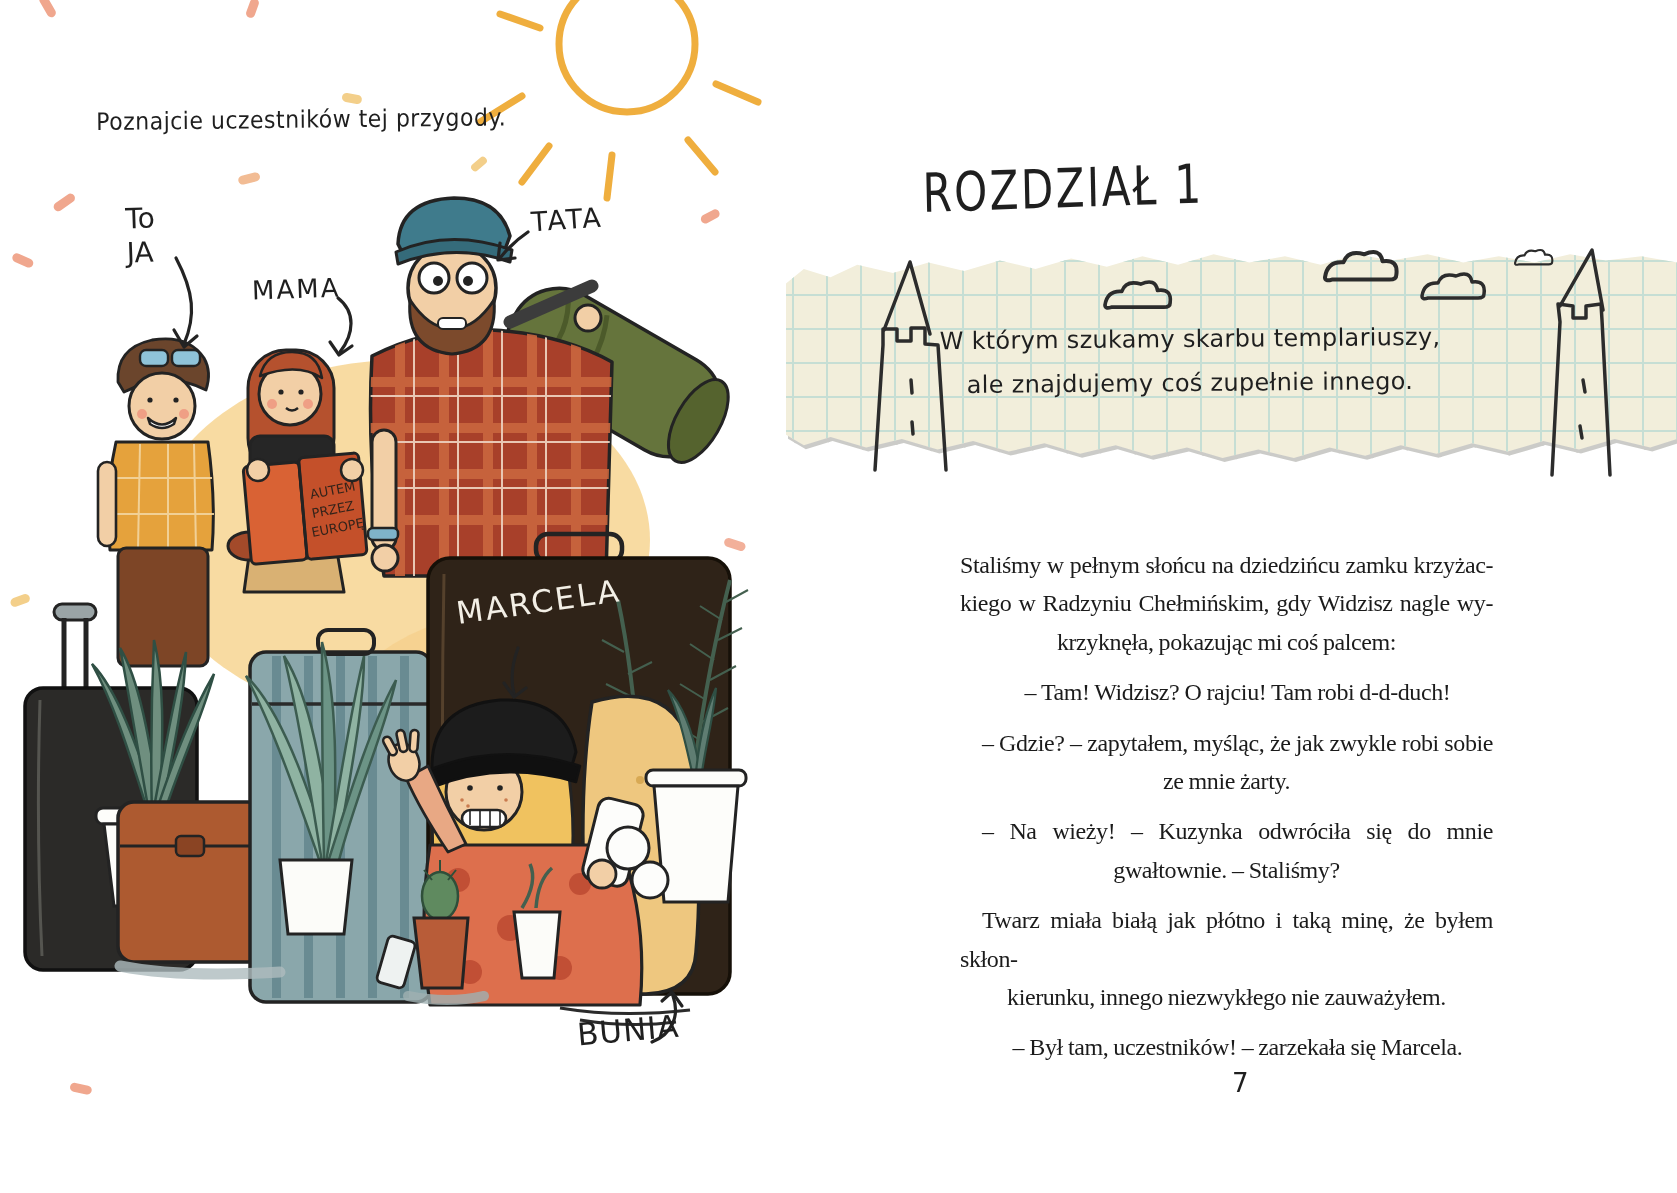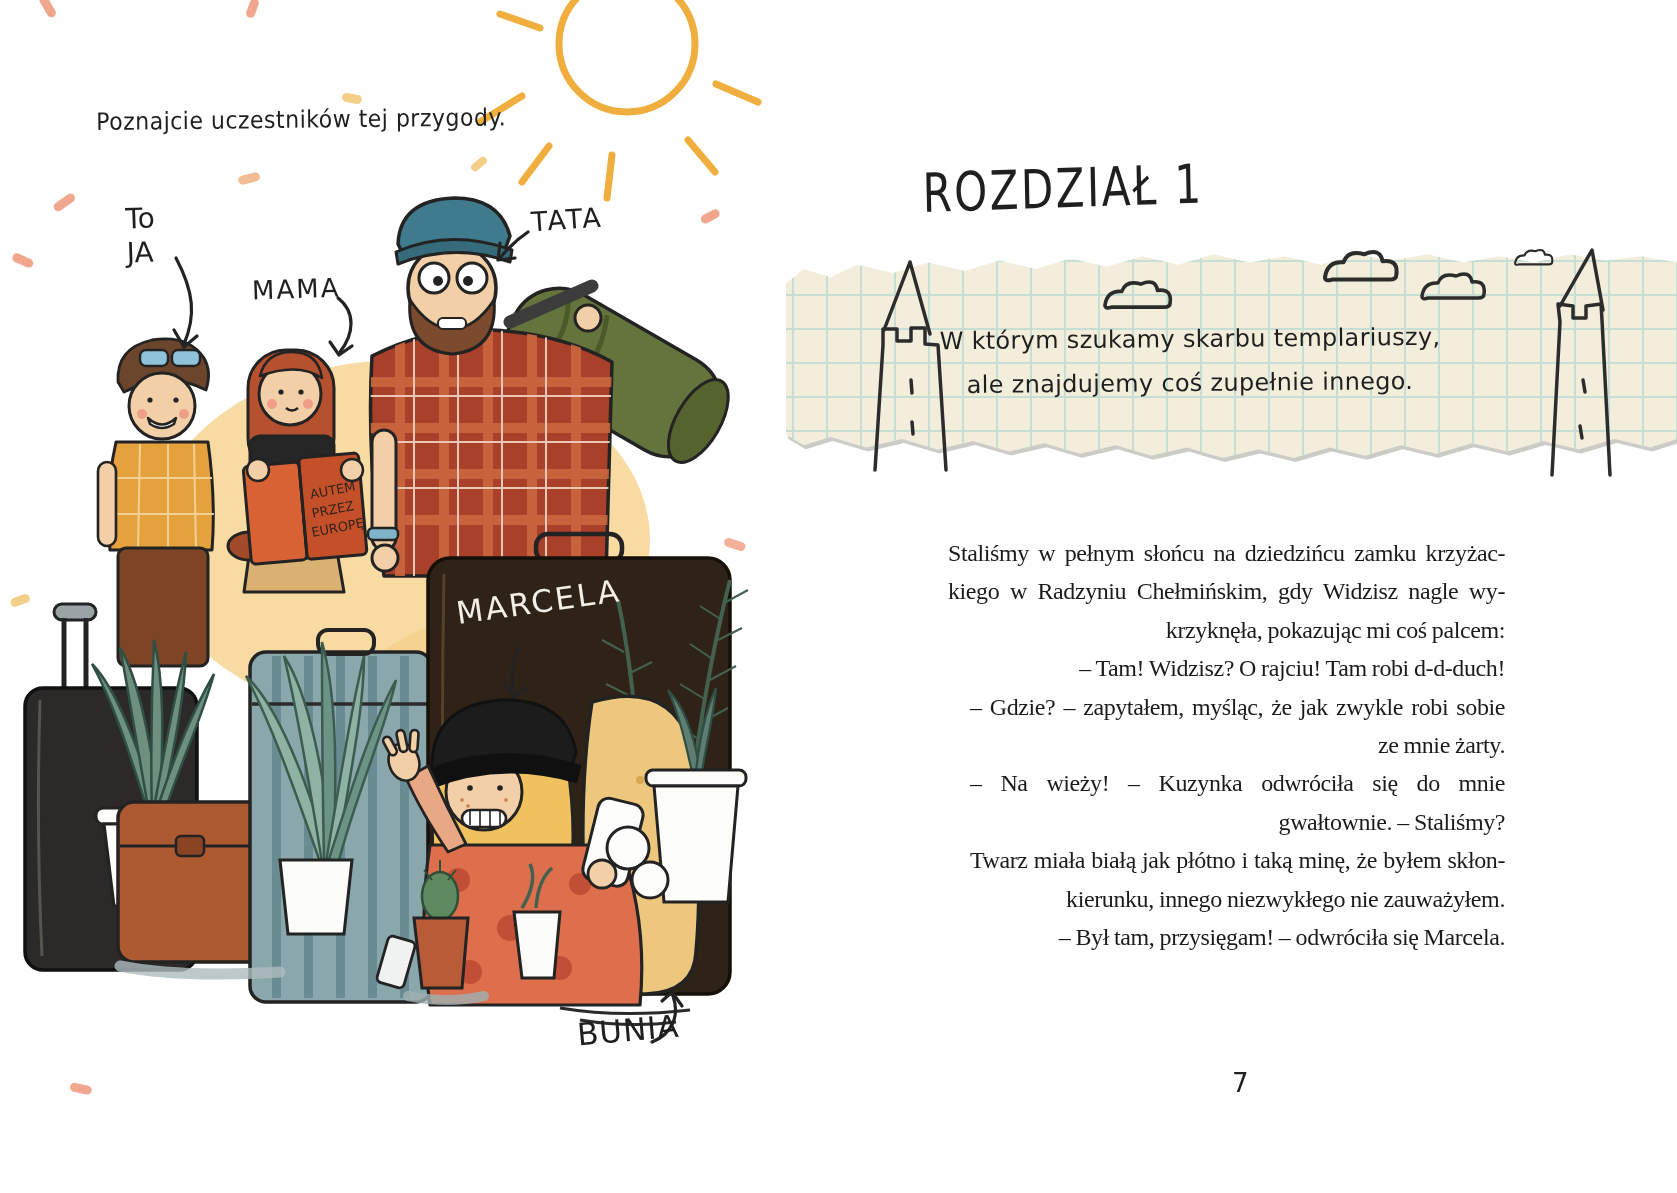--- a/index.html
+++ b/index.html
@@ -18,23 +18,23 @@
   .strip-wrap{left:786px;top:250px;width:891px;height:210px;filter:drop-shadow(2px 4px 0 rgba(140,140,132,.45));}
   .strip{position:absolute;inset:0;background-color:var(--note-paper,#f2eedb);
     background-image:linear-gradient(#c6ded4 2px,transparent 2px),linear-gradient(90deg,#c6ded4 2px,transparent 2px);
     background-size:34px 34px;background-position:6px 10px;
     clip-path:polygon(0% 16%,2% 9%,5% 13%,8% 7%,12% 11%,16% 6%,20% 10%,24% 5%,28% 9%,32% 4%,36% 8%,40% 3%,44% 7%,48% 2%,52% 6%,56% 3%,60% 7%,64% 2%,68% 5%,72% 2%,76% 6%,80% 3%,84% 6%,88% 2%,92% 5%,96% 3%,100% 6%,100% 90%,97% 94%,93% 90%,89% 95%,85% 91%,81% 96%,77% 92%,73% 97%,69% 93%,65% 98%,61% 94%,57% 99%,53% 95%,49% 99%,45% 94%,41% 98%,37% 93%,33% 97%,29% 92%,25% 96%,21% 91%,17% 95%,13% 90%,9% 94%,5% 89%,2% 93%,0% 88%);}
   .note-line{left:880px;width:620px;text-align:center;font-size:24px;letter-spacing:.3px;transform:rotate(-.5deg);}
   .note-l1{top:327px;}
   .note-l2{top:371px;}
   .bodytext{left:948px;top:534px;width:557px;font-family:"Liberation Serif",serif;
             font-size:24px;line-height:38.4px;letter-spacing:-0.4px;word-spacing:-0.5px;color:#1b1b1b;}
-  .para{margin:0;}
+  .para{margin:12px;}
   .para.ind .line:first-child{text-indent:22px;}
-  .line{text-align:right;}
+  .line{text-align:center;}
   .line.jl{text-align:justify;text-align-last:justify;}
   .page-num{left:1232px;top:1070px;font-size:26px;}
   svg{display:block;}
 </style>
 </head>
 <body>
 
 <div class="spread">
 
   <div class="abs" style="left:0;top:0;width:838px;height:1193px;">
@@ -386,19 +386,19 @@
     </p>
     <p class="para ind">
       <span class="line jl" style="display:block">– Na wieży! – Kuzynka odwróciła się do mnie</span>
       <span class="line" style="display:block">gwałtownie. – Staliśmy?</span>
     </p>
     <p class="para ind">
       <span class="line jl" style="display:block">Twarz miała białą jak płótno i taką minę, że byłem skłon-</span>
       <span class="line" style="display:block">kierunku, innego niezwykłego nie zauważyłem.</span>
     </p>
     <p class="para ind">
-      <span class="line" style="display:block">– Był tam, przysięgam! – odwróciła się Marcela.</span>
+      <span class="line" style="display:block">– Był tam, uczestników! – zarzekała się Marcela.</span>
     </p>
   </div>
 
   <div class="abs hand page-num">7</div>
 
 </div>
 
 </body></html>

